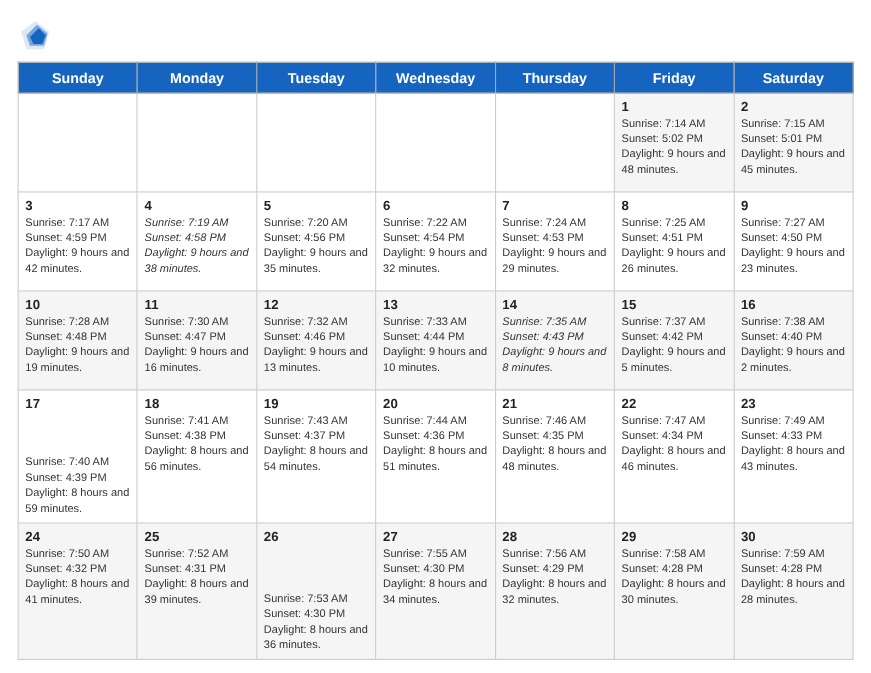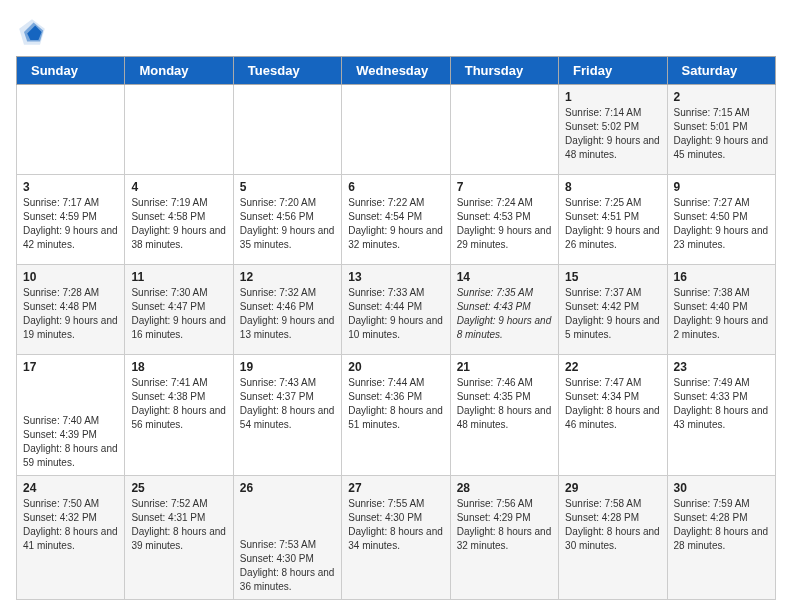--- a/index.html
+++ b/index.html
@@ -48,22 +48,22 @@
     table {
       width: 100%;
       border-collapse: collapse;
       table-layout: fixed;
     }
     thead tr th {
       background-color: #1565C0;
       color: #fff;
       font-size: 13px;
       font-weight: 600;
-      padding: 6px 14px;
-      text-align: left;
+      padding: 6px 2px;
+      text-align: center;
       border: 1px solid #aaa;
     }
     tbody tr td {
       vertical-align: top;
       border: 1px solid #ccc;
       padding: 5px 6px;
       font-size: 10.5px;
       color: #222;
       background: #fff;
       min-height: 80px;
@@ -145,21 +145,21 @@
       </tr>
       <tr>
         <td>
           <span class="day-number">3</span>
           <div class="day-info" style="white-space: pre-line;">Sunrise: 7:17 AM
 Sunset: 4:59 PM
 Daylight: 9 hours and 42 minutes.</div>
         </td>
         <td>
           <span class="day-number">4</span>
-          <div class="day-info" style="white-space: pre-line;">Sunrise: 7:19 AM
+          <div class="day-info" style="white-space: pre-line; font-style: italic;">Sunrise: 7:19 AM
 Sunset: 4:58 PM
 Daylight: 9 hours and 38 minutes.</div>
         </td>
         <td>
           <span class="day-number">5</span>
           <div class="day-info" style="white-space: pre-line;">Sunrise: 7:20 AM
 Sunset: 4:56 PM
 Daylight: 9 hours and 35 minutes.</div>
         </td>
         <td>

